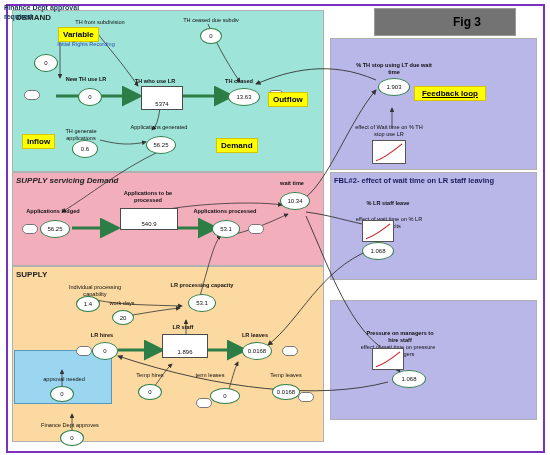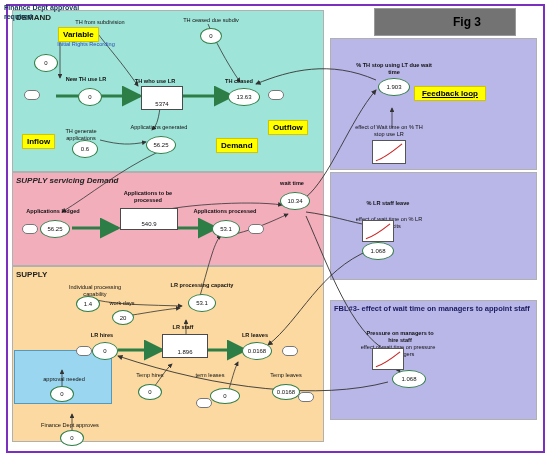--- a/index.html
+++ b/index.html
@@ -47,21 +47,21 @@
   <div class="panel p-fin"></div>
 
   <div class="p-title">
     <span>Fig 3</span>
   </div>
 
   <div class="sec-label" style="left:16px;top:13px;">DEMAND</div>
   <div class="sec-label" style="left:16px;top:176px;font-style:italic;">SUPPLY servicing Demand</div>
   <div class="sec-label" style="left:16px;top:270px;">SUPPLY</div>
 
-  <div class="panel-head" style="left:334px;top:304px;width:196px;">FBL#3- effect of wait time on managers to appoint staff</div>
+  <div class="panel-head" style="left:334px;top:176px;width:196px;">FBL#2- effect of wait time on LR staff leaving</div>
   <div class="fin-head">Finance Dept approval required</div>
 
   <svg class="wires">
     <defs>
       <marker id="ar" markerWidth="6" markerHeight="6" refX="5" refY="3" orient="auto">
         <path d="M0,0 L6,3 L0,6 z" fill="#333"></path>
       </marker>
       <marker id="arg" markerWidth="7" markerHeight="7" refX="6" refY="3.5" orient="auto">
         <path d="M0,0 L7,3.5 L0,7 z" fill="#2d7d46"></path>
       </marker>
@@ -137,21 +137,21 @@
   </div>
   <div class="lbl" style="left:124px;top:124px;width:70px;">Applications generated</div>
   <div class="node" style="left:146px;top:136px;width:28px;height:16px;">
     <span class="val">56.25</span>
   </div>
   <div class="cloud" style="left:24px;top:90px;"></div>
   <div class="cloud" style="left:268px;top:90px;"></div>
 
   <div class="callout" style="left:50px;top:27px;margin-left:8px;">Variable</div>
   <div class="callout" style="left:22px;top:110px;margin-top:24px;">Inflow</div>
-  <div class="callout" style="left:268px;top:120px;">Outflow</div>
+  <div class="callout" style="left:268px;top:92px;">Outflow</div>
   <div class="callout" style="left:216px;top:138px;">Demand</div>
   <div class="callout" style="left:414px;top:86px;width:62px;text-decoration:underline;">Feedback loop</div>
 
   <div class="lbl bold" style="left:20px;top:208px;width:66px;">Applications lodged</div>
   <div class="node" style="left:40px;top:220px;width:28px;height:16px;">
     <span class="val">56.25</span>
   </div>
   <div class="lbl bold" style="left:116px;top:190px;width:64px;">Applications to be processed</div>
   <div class="stock" style="left:120px;top:208px;width:56px;height:20px;">
     <span class="val">540.9</span>

